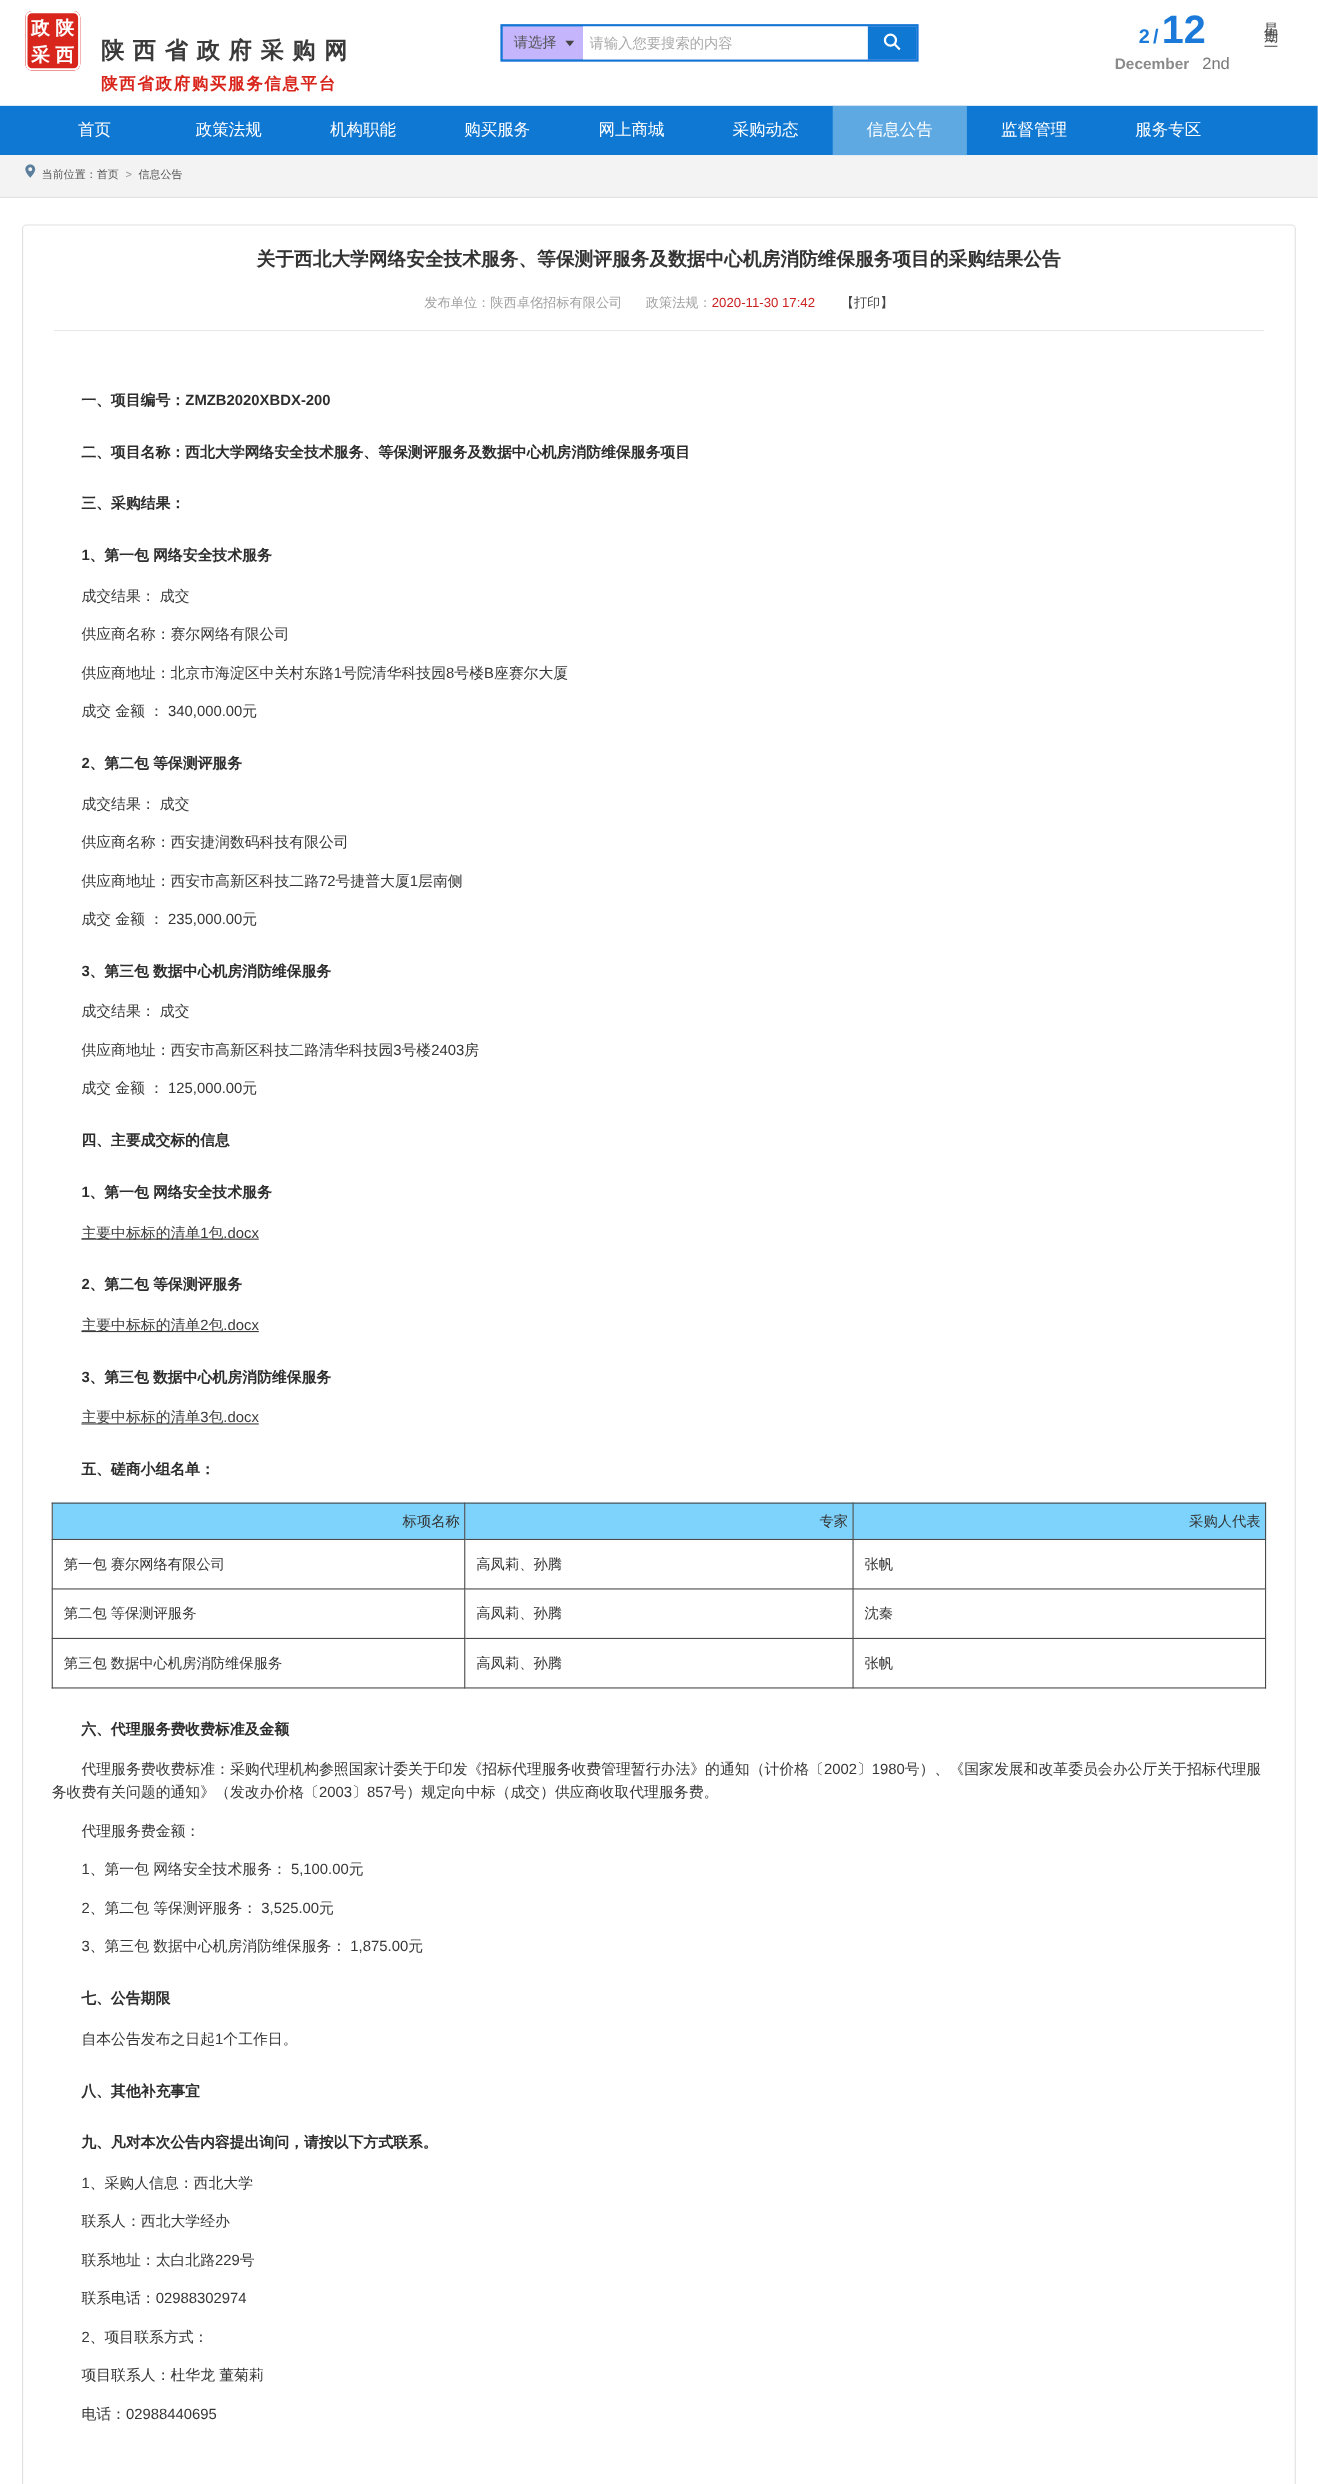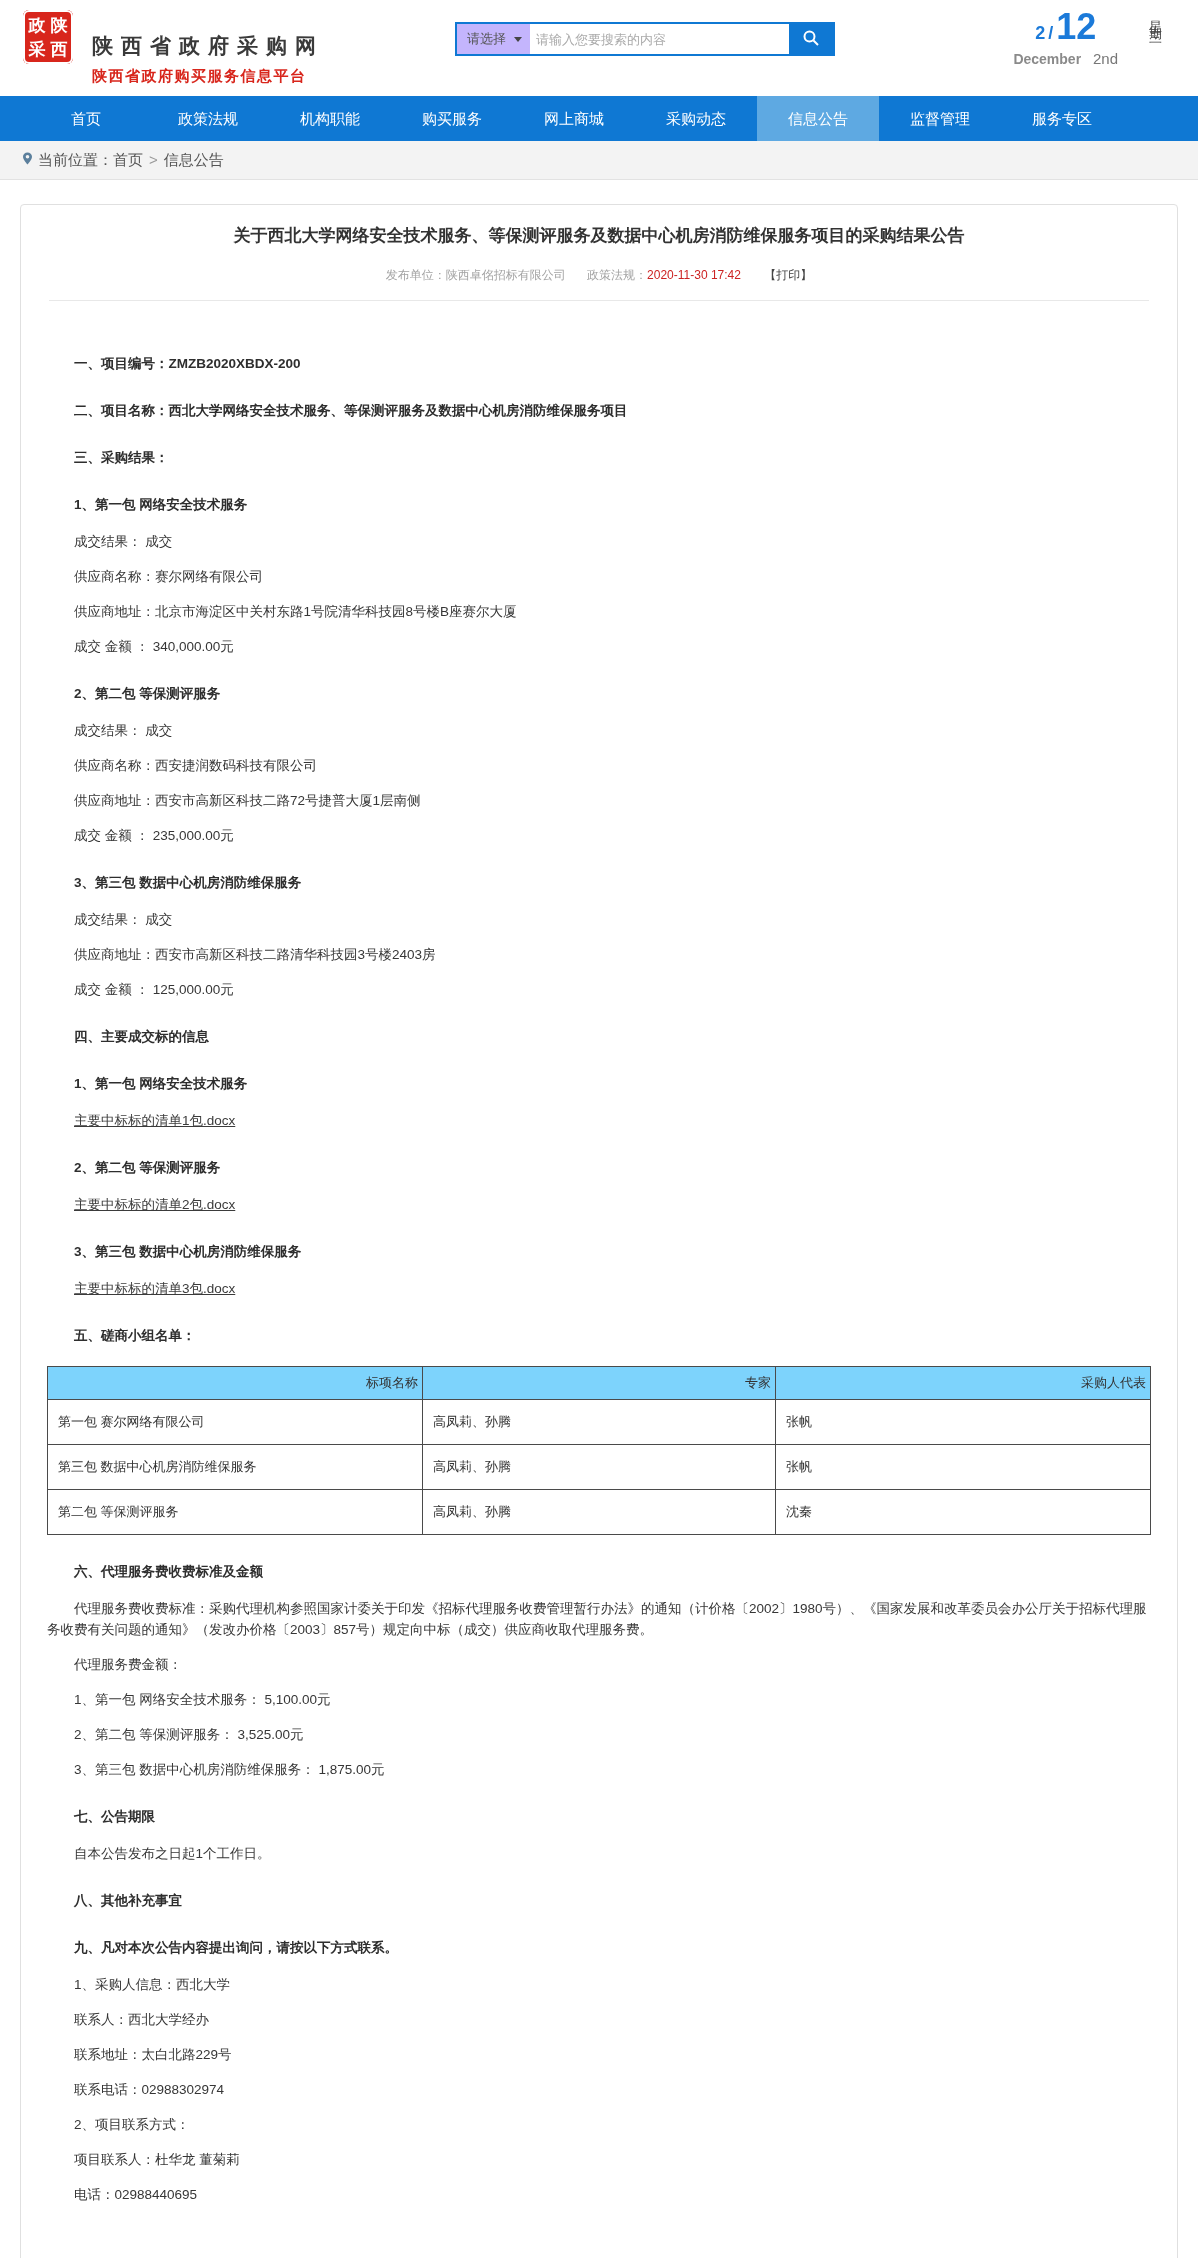--- a/index.html
+++ b/index.html
@@ -28,21 +28,21 @@
   .date-day{font-size:36px;line-height:38px;}
   .date-bottom{margin-top:4px;font-size:14px;color:#8a8a8a;font-weight:bold;}
   .date-ordinal{color:#777;font-weight:normal;font-size:15px;margin-left:8px;}
   .date-weekday{writing-mode:vertical-rl;font-size:13px;color:#444;letter-spacing:6px;margin-left:28px;margin-top:2px;}
   
   .main-nav{height:45px;background:#0f78d3;display:flex;padding:0 25px;}
   .nav-item{width:122px;text-align:center;line-height:45px;color:#fff;font-size:15px;cursor:pointer;}
   .nav-item.active{background:#5ea9e2;}
   
   .breadcrumb{height:38px;line-height:38px;background:#f3f3f3;border-bottom:1px solid #e2e2e2;padding-left:22px;
-        font-size:15px;color:#555;display:flex;align-items:center;}
+        font-size:10px;color:#555;display:flex;align-items:center;}
   .breadcrumb svg{margin-right:5px;}
   .crumb-home{cursor:pointer;}
   .crumb-sep{margin:0 6px;color:#999;}
   
   .card{margin:24px 20px 0;border:1px solid #e0e0e0;border-radius:4px;background:#fff;padding-bottom:48px;}
   .article-title{margin:18px 90px 0;text-align:center;font-size:17px;font-weight:bold;color:#333;line-height:1.5;}
   .article-meta{text-align:center;margin-top:18px;font-size:12px;color:#a3a3a3;}
   .article-meta .time{color:#c22;}
   .print-btn{color:#444;margin-left:20px;cursor:pointer;}
   .meta-gap{display:inline-block;width:18px;}
@@ -178,28 +178,28 @@
             <th>采购人代表</th>
           </tr>
         </thead>
       <tbody>
           <tr>
             <td>第一包 赛尔网络有限公司</td>
             <td>高凤莉、孙腾</td>
             <td>张帆</td>
           </tr>
           <tr>
+            <td>第二包 等保测评服务</td>
+            <td>高凤莉、孙腾</td>
+            <td>沈秦</td>
+          </tr>
+          <tr>
             <td>第三包 数据中心机房消防维保服务</td>
             <td>高凤莉、孙腾</td>
             <td>张帆</td>
-          </tr>
-          <tr>
-            <td>第二包 等保测评服务</td>
-            <td>高凤莉、孙腾</td>
-            <td>沈秦</td>
           </tr>
         </tbody>
     </table>
 
     <div>
         <div class="blk blk-h">六、代理服务费收费标准及金额</div>
         <div class="blk blk-p">代理服务费收费标准：采购代理机构参照国家计委关于印发《招标代理服务收费管理暂行办法》的通知（计价格〔2002〕1980号）、《国家发展和改革委员会办公厅关于招标代理服务收费有关问题的通知》（发改办价格〔2003〕857号）规定向中标（成交）供应商收取代理服务费。</div>
         <div class="blk blk-p">代理服务费金额：</div>
         <div class="blk blk-p">1、第一包 网络安全技术服务： 5,100.00元</div>
         <div class="blk blk-p">2、第二包 等保测评服务： 3,525.00元</div>

